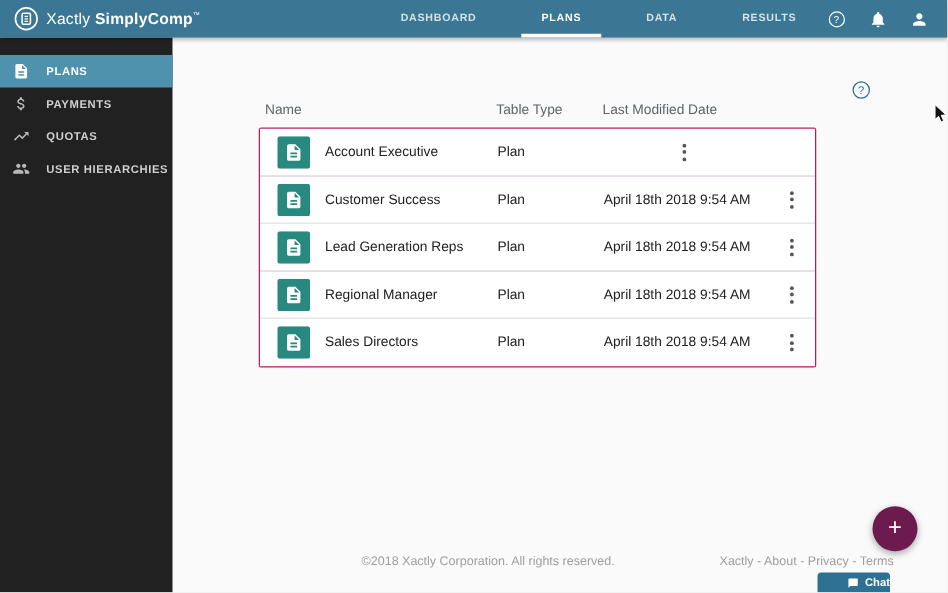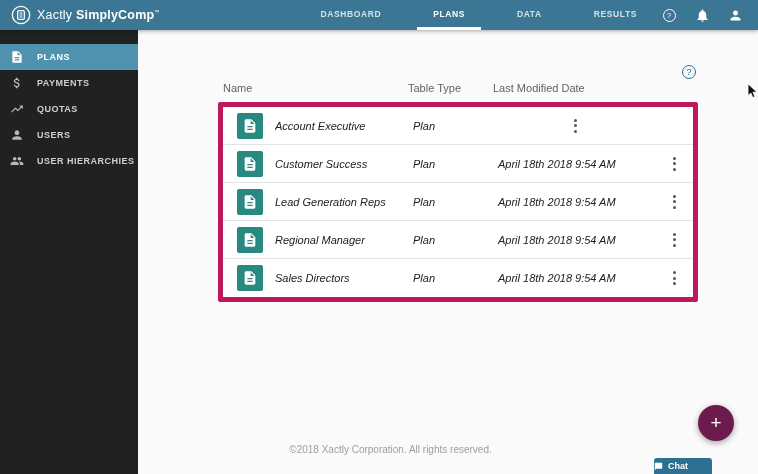--- a/index.html
+++ b/index.html
@@ -41,27 +41,27 @@
                 color:#cfcfcf; white-space:nowrap; }
   .side-item.active { background:#4e92ad; }
   .side-item.active .side-icon, .side-item.active .side-label { color:#fff; }
 
   
   .main { position:absolute; left:138px; top:30px; right:0; bottom:0; background:#fafafa; }
   .main-help { position:absolute; top:35px; right:62px; width:14px; height:14px;
                border:1.3px solid #2a6e96; border-radius:50%; color:#2a6e96; font-size:9px;
                display:flex; align-items:center; justify-content:center; cursor:pointer; }
 
-  .table-wrap { position:absolute; left:80px; top:52px; width:480px; }
+  .table-wrap { position:absolute; left:69px; top:52px; width:446px; }
   .thead { display:grid; grid-template-columns:187px 85px 1fr 38px; padding-bottom:8px; }
   .th { font-size:11px; color:#5f6368; }
   .th.first { padding-left:5px; }
   .th.pad { padding-left:3px; }
 
-  .card { background:#701a75; border:5px solid #be185d; border-radius:2px;font-style:italic; }
+  .card { background:#701a75; border:1px solid #be185d; border-radius:2px; }
   .row { display:grid; grid-template-columns:52px 135px 85px 1fr 38px; align-items:center;
          height:38px; border-bottom:1px solid #e4e4e4; cursor:pointer; background:#fff; }
   .row:last-child { border-bottom:none; }
   .icon-cell { display:flex; align-items:center; }
   .file-badge { width:26px; height:26px; background:#27897f; border-radius:2px; margin-left:14px;
                 display:flex; align-items:center; justify-content:center; color:#fff; }
   .file-badge svg { width:16px; height:16px; }
   .cell { font-size:11px; color:#212121; white-space:nowrap; overflow:hidden; }
   .cell.pad { padding-left:3px; }
   .kebab { display:flex; flex-direction:column; gap:2.5px; align-items:center;
@@ -74,21 +74,21 @@
   .footer-links { position:absolute; right:43px; top:444px; font-size:10px; color:#9e9e9e;
                   white-space:nowrap; }
   .flink { color:#9e9e9e; cursor:pointer; }
   .fsep { color:#9e9e9e; }
 
   
   .fab { position:absolute; right:24px; bottom:33px; width:36px; height:36px; border-radius:50%;
          background:#6d1b4e; color:#fff; display:flex; align-items:center; justify-content:center;
          font-size:19px; font-weight:400; box-shadow:0 2px 6px rgba(0,0,0,.35); cursor:pointer; z-index:40; }
   .chat { position:absolute; right:46px; bottom:0; width:58px; height:16px; background:#2e7091;
-          border-radius:3px 3px 0 0; display:flex; align-items:center; justify-content:flex-start;
+          border-radius:3px 3px 0 0; display:flex; align-items:center; justify-content:flex-end;
           gap:5px; color:#fff; cursor:pointer; z-index:40; }
   .chat svg { width:9px; height:9px; display:block; }
   .chat-label { font-size:9px; font-weight:700; }
 
   .cursor { position:absolute; left:747px; top:83px; width:11px; height:16px;
             z-index:50; pointer-events:none; }
   .cursor svg { width:11px; height:16px; display:block; }
 </style>
 </head>
 <body>
@@ -165,28 +165,20 @@
 
       <div class="side-item">
         <span class="side-icon">
           <svg viewBox="0 0 24 24" fill="currentColor">
             <path d="M16 6l2.29 2.29-4.88 4.88-4-4L2 16.59 3.41 18l6-6 4 4 6.3-6.29L22 12V6z"></path>
           </svg>
         </span>
         <span class="side-label">QUOTAS</span>
       </div>
 
-      <div class="side-item">
-        <span class="side-icon">
-          <svg viewBox="0 0 24 24" fill="currentColor">
-            <path d="M12 12c2.21 0 4-1.79 4-4s-1.79-4-4-4-4 1.79-4 4 1.79 4 4 4zm0 2c-2.67 0-8 1.34-8 4v2h16v-2c0-2.66-5.33-4-8-4z"></path>
-          </svg>
-        </span>
-        <span class="side-label">USERS</span>
-      </div>
 
       <div class="side-item">
         <span class="side-icon">
           <svg viewBox="0 0 24 24" fill="currentColor">
             <path d="M16 11c1.66 0 2.99-1.34 2.99-3S17.66 5 16 5c-1.66 0-3 1.34-3 3s1.34 3 3 3zm-8 0c1.66 0 2.99-1.34 2.99-3S9.66 5 8 5C6.34 5 5 6.34 5 8s1.34 3 3 3zm0 2c-2.33 0-7 1.17-7 3.5V19h14v-2.5c0-2.33-4.67-3.5-7-3.5zm8 0c-.29 0-.62.02-.97.05 1.16.84 1.97 1.97 1.97 3.45V19h6v-2.5c0-2.33-4.67-3.5-7-3.5z"></path>
           </svg>
         </span>
         <span class="side-label">USER HIERARCHIES</span>
       </div>
     </nav>
@@ -291,20 +283,21 @@
               <i></i>
               <i></i>
               <i></i>
             </span>
           </div>
         </div>
     </div>
   </main>
 
   <div class="copyright">©2018 Xactly Corporation. All rights reserved.</div>
+  <div class="footer-links"><span class="flink">Xactly</span><span class="fsep"> - </span><span class="flink">About</span><span class="fsep"> - </span><span class="flink">Privacy</span><span class="fsep"> - </span><span class="flink">Terms</span></div>
 
   <div class="fab">
       <span>+</span>
     </div>
 
   <div class="chat">
     <span>
         <svg viewBox="0 0 24 24" fill="currentColor">
           <path d="M20 2H4c-1.1 0-2 .9-2 2v18l4-4h14c1.1 0 2-.9 2-2V4c0-1.1-.9-2-2-2z"></path>
         </svg>

